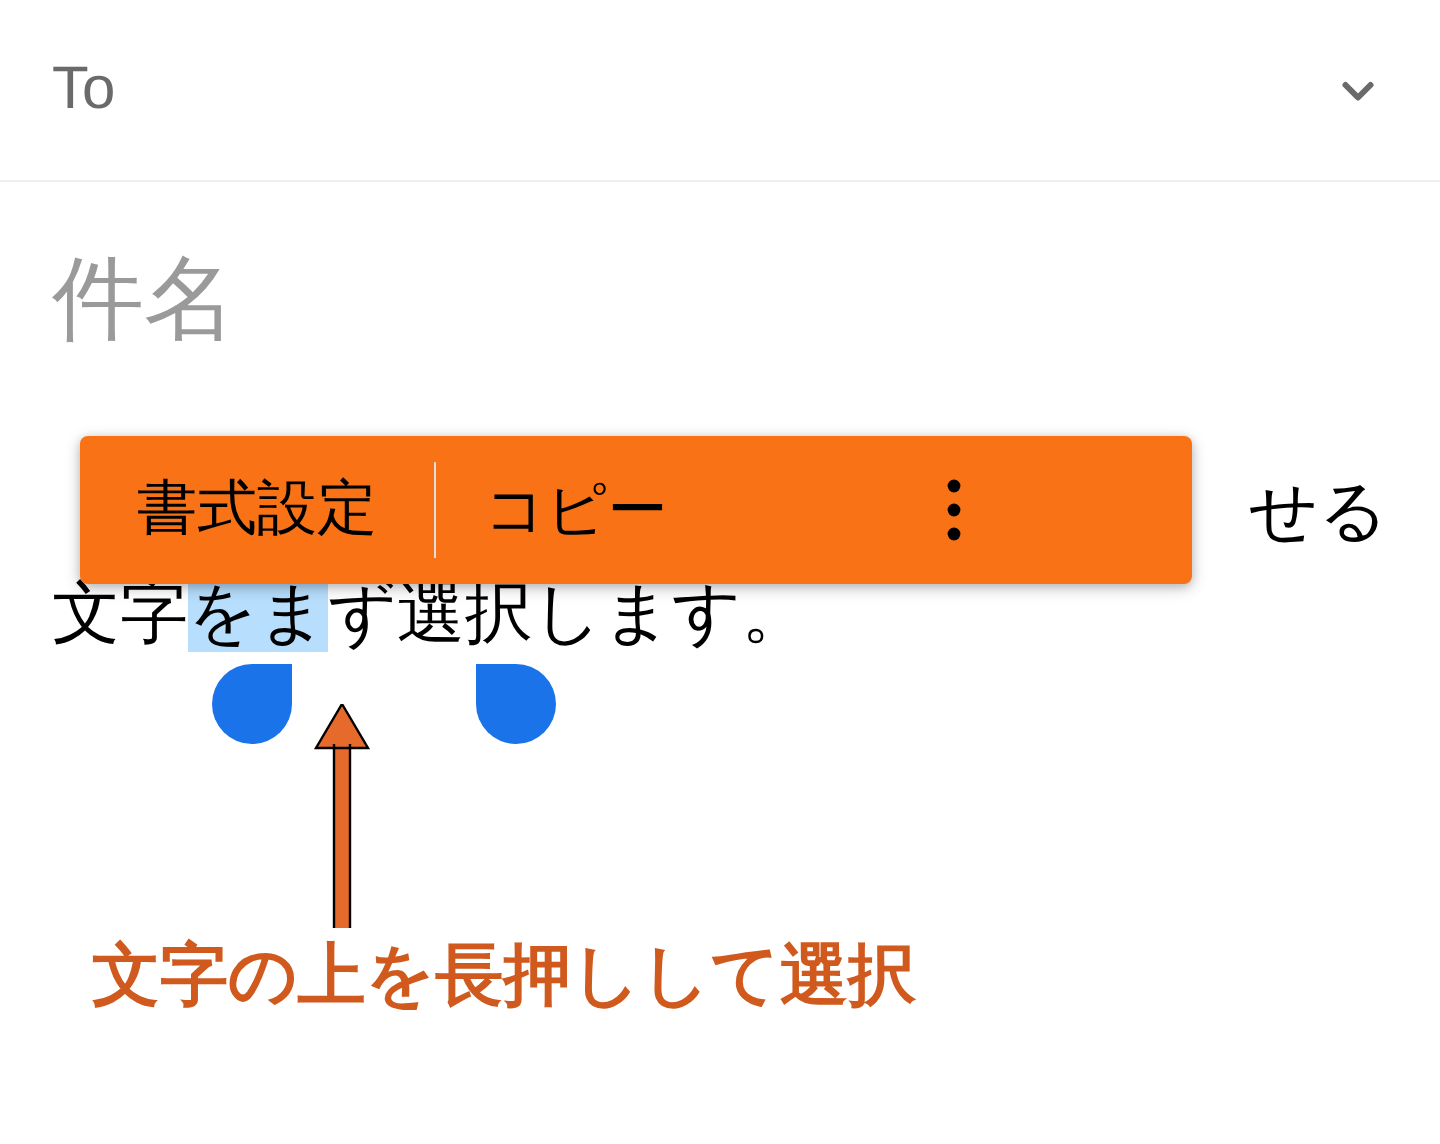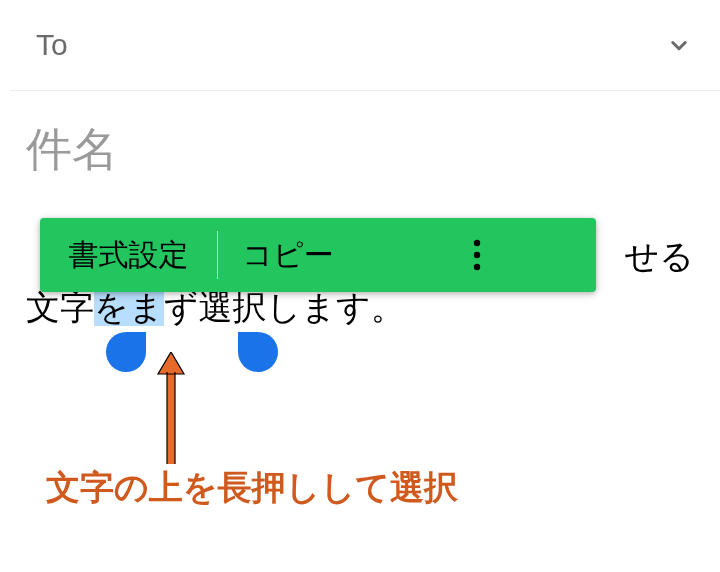--- a/index.html
+++ b/index.html
@@ -10,21 +10,20 @@
       height: 572px;
       position: relative;
       overflow: hidden;
     }
     .to-row {
       display: flex;
       align-items: center;
       justify-content: space-between;
       padding: 28px 26px 28px 26px;
       border-bottom: 1px solid #eee;
-      margin-left: 10px;
     }
     .to-label {
       font-size: 30px;
       color: #6a6a6a;
       font-weight: 400;
     }
     .chevron-down {
       display: inline-flex;
       align-items: center;
       justify-content: center;
@@ -68,21 +67,21 @@
     .handle-right {
       left: 212px;
       border-radius: 0 50% 50% 50%;
     }
     .context-menu {
       position: absolute;
       top: 218px;
       left: 40px;
       width: 556px;
       height: 74px;
-      background: #22c55e;
+      background: #f97316;
       border-radius: 4px;
       box-shadow: 0 2px 8px rgba(0,0,0,0.22), 0 1px 4px rgba(0,0,0,0.14);
       display: flex;
       align-items: center;
       z-index: 10;
     }
     .menu-item {
       font-size: 30px;
       color: #000;
       font-weight: 400;

